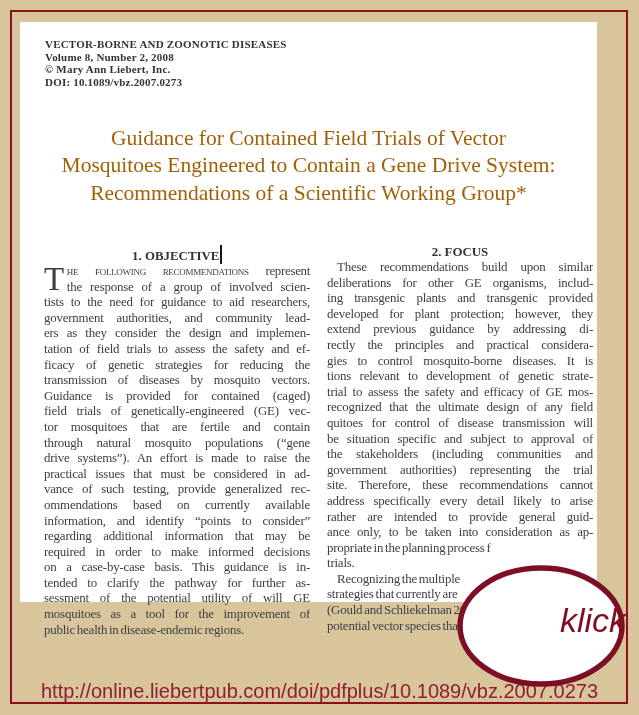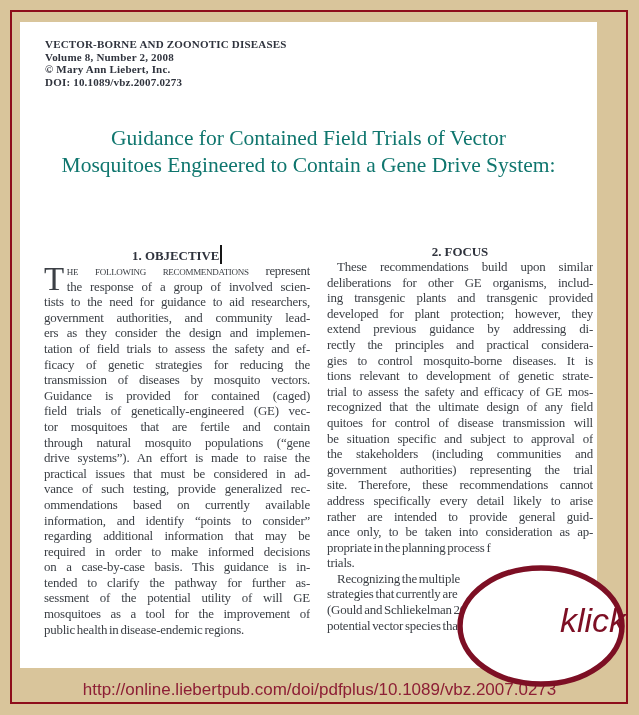--- a/index.html
+++ b/index.html
@@ -6,31 +6,31 @@
   body{
     width:639px;height:715px;position:relative;overflow:hidden;
     background:#d9c59b;
     font-family:"Liberation Serif","DejaVu Serif",serif;
   }
   .frame{
     position:absolute;left:10px;top:10px;width:618px;height:694px;
     box-sizing:border-box;border:2px solid #8e0e1c;
   }
   .page{
-    position:absolute;left:20px;top:22px;width:577px;height:646px;
+    position:absolute;left:20px;top:22px;width:577px;height:580px;
     background:#ffffff;
   }
   .jheader{
     position:absolute;left:25px;top:16px;
     font-size:11px;line-height:12.7px;font-weight:bold;color:#2f333d;
     letter-spacing:0.2px;
   }
   .title{
     position:absolute;left:0;top:103px;width:100%;
-    text-align:center;font-size:21.5px;line-height:27.3px;color:#0f766e;
+    text-align:center;font-size:21.5px;line-height:27.3px;color:#a16207;
   }
   .col{position:absolute;top:223px;width:266px;}
   .col-left{left:24px;}
   .col-right{left:307px;}
   .heading{
     text-align:center;font-weight:bold;font-size:12.9px;color:#2f333d;
     white-space:nowrap;
   }
   .cursor{
     display:inline-block;width:1.5px;height:19px;background:#161616;
@@ -46,21 +46,21 @@
   .line.indent{text-indent:10px;}
   .line.lead{letter-spacing:-0.3px;}
   .dropcap{
     float:left;font-size:33px;line-height:29px;height:30px;
     margin:1px 3px 0 0;color:#3c4046;
   }
   .sc{font-variant:small-caps;}
   .url{
     position:absolute;left:0;top:680px;width:100%;text-align:center;
     font-family:"Liberation Sans","DejaVu Sans",sans-serif;
-    font-size:17px;color:#8d1f35;
+    font-size:20px;color:#8d1f35;
   }
   .klick-wrap{
     position:absolute;left:456px;top:564px;width:170px;height:124px;
     display:flex;align-items:center;justify-content:flex-end;z-index:5;
     cursor:pointer;
   }
   .klick-wrap svg{position:absolute;left:0;top:0;}
   .klick-label{
     position:relative;transform:translateY(-6px);
     font-family:"Liberation Sans","DejaVu Sans",sans-serif;
@@ -77,20 +77,21 @@
   <div class="jheader" id="journal-header">
       <div class="jline">VECTOR-BORNE AND ZOONOTIC DISEASES</div>
       <div class="jline">Volume 8, Number 2, 2008</div>
       <div class="jline">© Mary Ann Liebert, Inc.</div>
       <div class="jline">DOI: 10.1089/vbz.2007.0273</div>
     </div>
 
   <div class="title" id="article-title">
       <div class="tline">Guidance for Contained Field Trials of Vector</div>
       <div class="tline">Mosquitoes Engineered to Contain a Gene Drive System:</div>
+      <div class="tline">Recommendations of a Scientific Working Group*</div>
     </div>
 
   <div class="col col-left">
     <div class="heading">
       <span>1. OBJECTIVE</span><span class="cursor"></span>
     </div>
     <div class="body" id="objective-lines">
       <div class="line lead">
         <span class="dropcap">T</span><span class="sc">he following recommendations</span><span> represent</span>
       </div>

